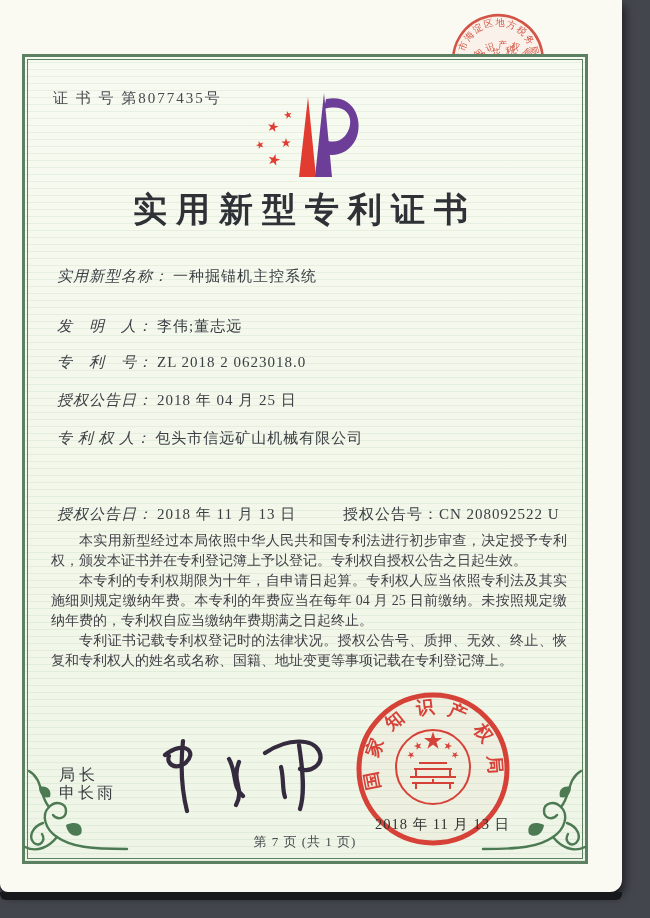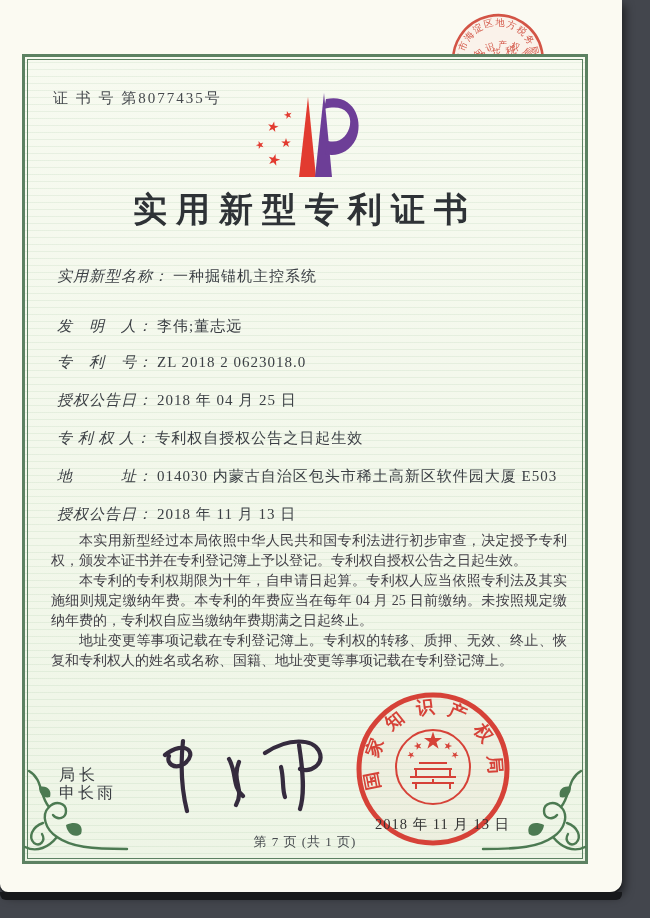--- a/index.html
+++ b/index.html
@@ -96,33 +96,33 @@
       <div class="field" style="top:260px">
         <span class="lbl">发　明　人：</span><span class="val">李伟;董志远</span>
       </div>
       <div class="field" style="top:296px">
         <span class="lbl">专　利　号：</span><span class="val">ZL 2018 2 0623018.0</span>
       </div>
       <div class="field" style="top:334px">
         <span class="lbl">授权公告日：</span><span class="val">2018 年 04 月 25 日</span>
       </div>
       <div class="field" style="top:372px">
-        <span class="lbl">专 利 权 人：</span><span class="val">专利权自授权公告之日起生效</span>
-      </div>
-      <div class="field" style="top:410px">
-        <span class="lbl">地　　　址：</span><span class="val">014030 内蒙古自治区包头市稀土高新区软件园大厦 E503</span>
+        <span class="lbl">专 利 权 人：</span><span class="val">包头市信远矿山机械有限公司</span>
       </div>
       <div class="field" style="top:448px">
         <span class="lbl">授权公告日：</span><span class="val">2018 年 11 月 13 日</span>
+      </div>
+      <div class="grant-no" style="top:448px">
+        <span class="lbl">授权公告号：</span><span class="val">CN 208092522 U</span>
       </div>
 
       <div class="paras">
         <p>本实用新型经过本局依照中华人民共和国专利法进行初步审查，决定授予专利权，颁发本证书并在专利登记簿上予以登记。专利权自授权公告之日起生效。</p>
         <p>本专利的专利权期限为十年，自申请日起算。专利权人应当依照专利法及其实施细则规定缴纳年费。本专利的年费应当在每年 04 月 25 日前缴纳。未按照规定缴纳年费的，专利权自应当缴纳年费期满之日起终止。</p>
-        <p>地址变更等事项记载在专利登记簿上。专利权的转移、质押、无效、终止、恢复和专利权人的姓名或名称、国籍、地址变更等事项记载在专利登记簿上。</p>
+        <p>专利证书记载专利权登记时的法律状况。授权公告号、质押、无效、终止、恢复和专利权人的姓名或名称、国籍、地址变更等事项记载在专利登记簿上。</p>
       </div>
 
       <svg class="flourish fl-bl" viewBox="0 0 112 100">
         <g stroke="#4c7a52" fill="none" stroke-width="2.4" stroke-linecap="round">
           <path d="M108,86 C72,86 52,84 38,74 C26,66 22,52 30,44 C37,37 47,40 47,48 C47,55 39,58 34,52"></path>
           <path d="M30,44 C20,32 24,16 10,8"></path>
           <path d="M38,74 C30,84 18,90 6,84"></path>
           <path d="M24,60 C13,64 9,74 15,80 C21,84 27,78 23,71"></path>
         </g>
         <g fill="#4c7a52">

